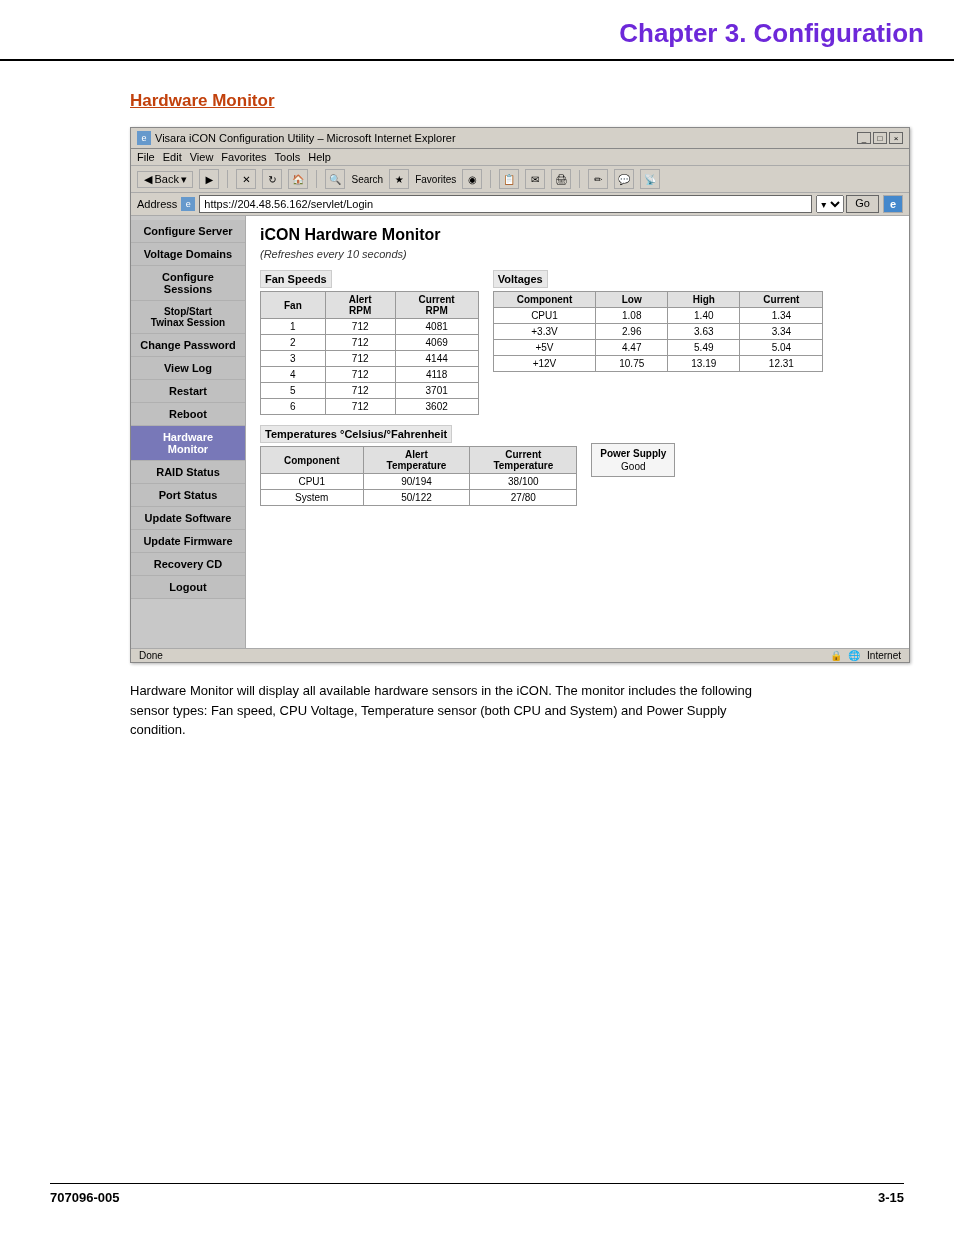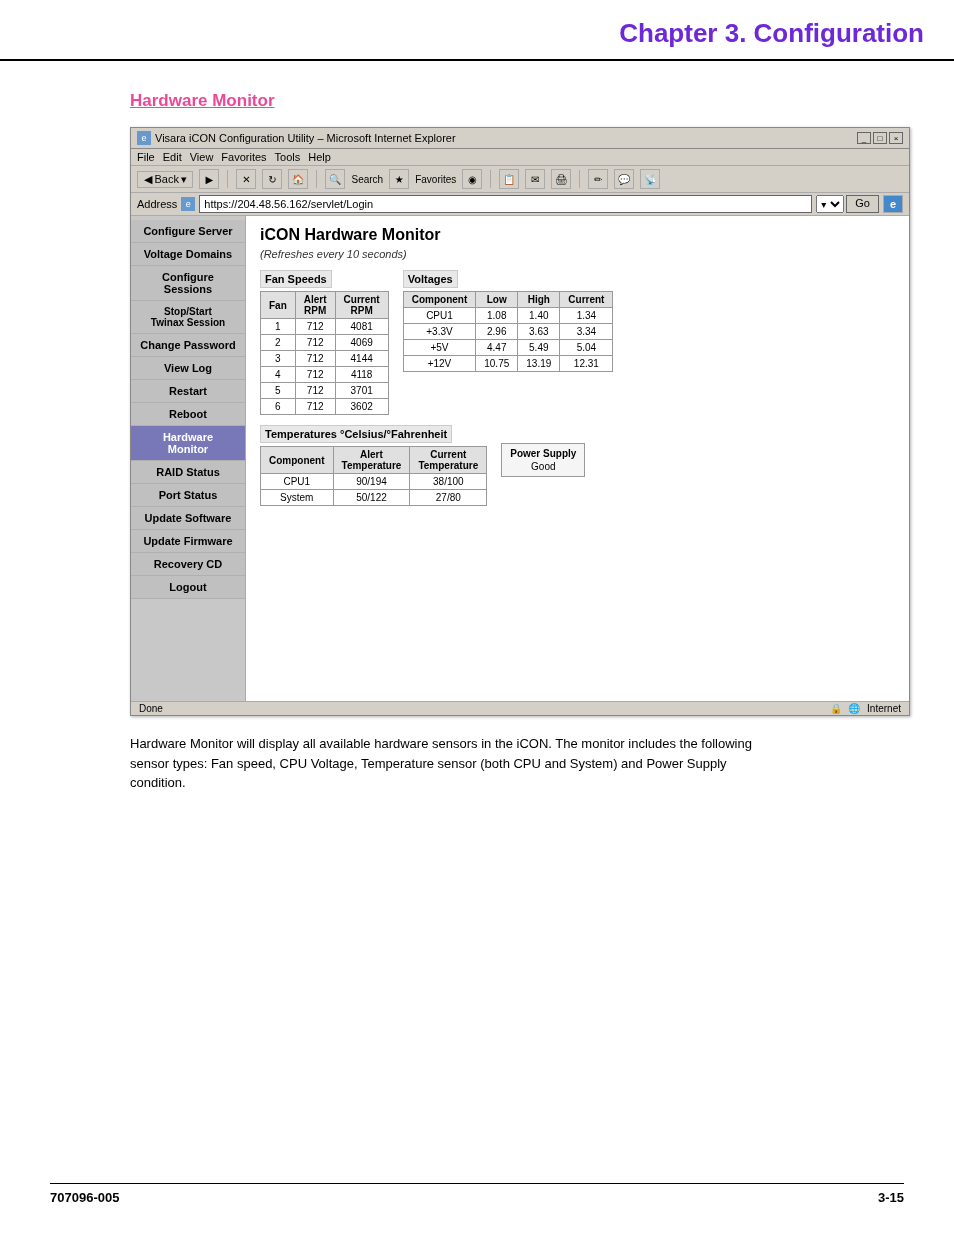--- a/index.html
+++ b/index.html
@@ -28,21 +28,21 @@
     .content-area {
       padding: 30px 50px 30px 130px;
     }
 
     
     .section-heading {
       font-size: 17px;
       font-weight: bold;
       text-decoration: underline;
       margin-bottom: 16px;
-      color: #ec4899;
+      color: #c2410c;
     }
 
     
     .browser-window {
       border: 1px solid #888;
       width: 780px;
       background: #fff;
       box-shadow: 1px 1px 3px rgba(0,0,0,0.3);
       margin-bottom: 18px;
     }
@@ -178,21 +178,21 @@
       align-items: center;
       justify-content: center;
       color: white;
       font-size: 11px;
       font-weight: bold;
     }
 
     
     .browser-main {
       display: flex;
-      height: 485px;
+      height: 432px;
       overflow: hidden;
     }
 
     
     .browser-sidebar {
       width: 115px;
       background: #c8c8c8;
       border-right: 1px solid #aaa;
       padding: 4px 0;
       overflow-y: auto;
@@ -249,21 +249,21 @@
       margin-bottom: 10px;
       align-items: flex-start;
     }
 
     .hw-table {
       border-collapse: collapse;
       font-size: 10px;
     }
     .hw-table th, .hw-table td {
       border: 1px solid #999;
-      padding: 2px 8px;
+      padding: 2px 23px;
       text-align: center;
       color: #000;
     }
     .hw-table th {
       background: #e0e0e0;
       font-weight: bold;
     }
     .hw-table thead tr:first-child th {
       background: #e0e0e0;
     }

